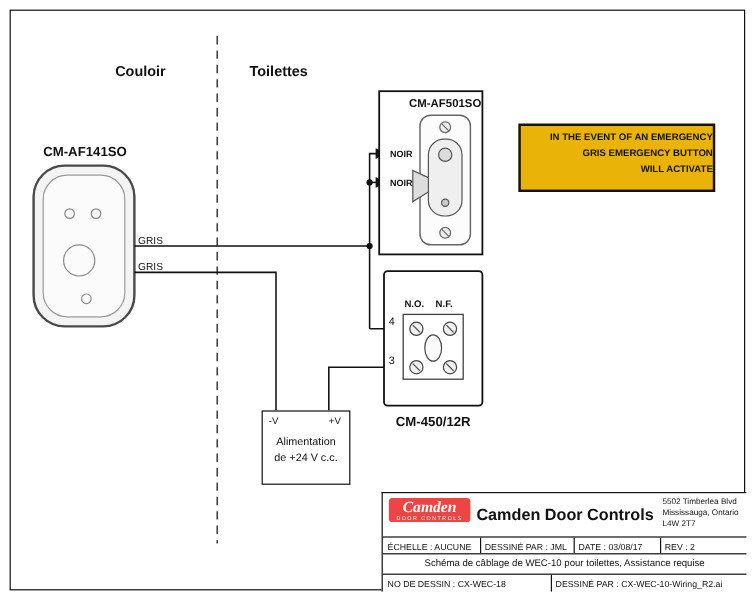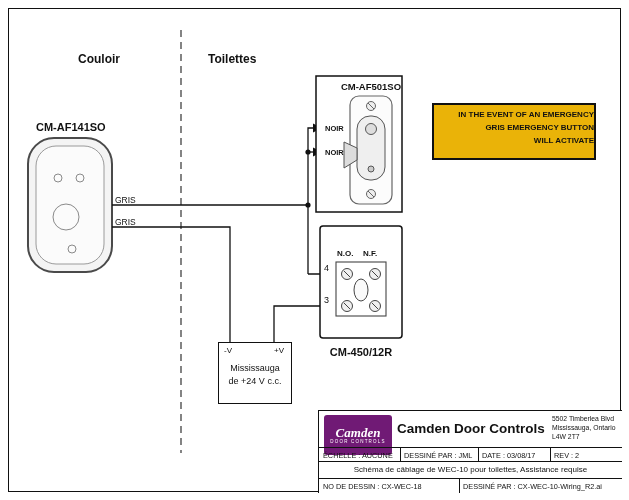--- a/index.html
+++ b/index.html
@@ -19,21 +19,21 @@
   .emerg-box{left:432px;top:103px;width:164px;height:57px;border:2px solid #111;background:#eab308;
              text-align:right;font-weight:bold;font-size:8px;line-height:13px;padding-top:3px;box-sizing:border-box;}
   .emerg-model{left:432px;top:186px;width:164px;text-align:center;font-weight:bold;font-size:11px;}
   .plate-label{left:316px;top:81px;width:86px;text-align:center;font-weight:bold;font-size:9.5px;padding-left:12px;}
   .relay-label{left:320px;top:346px;width:82px;text-align:center;font-weight:bold;font-size:11px;}
   
   .tblock{left:318px;top:410px;width:303px;height:82px;border-top:1.2px solid #111;border-left:1.2px solid #111;background:#fff;}
   .tblock .row{position:absolute;left:0;width:303px;border-top:1px solid #111;box-sizing:border-box;}
   .tblock .cell{position:absolute;font-size:7.3px;top:3px;white-space:nowrap;}
   .tblock .vdiv{position:absolute;top:0;border-left:1px solid #111;height:100%;}
-  .logo{position:absolute;left:5px;top:4px;width:68px;height:40px;background:#701a75;color:#fff;
+  .logo{position:absolute;left:5px;top:4px;width:68px;height:20px;background:#ef4444;color:#fff;
         display:flex;flex-direction:column;align-items:center;justify-content:center;border-radius:3px;}
   .logo .lg-main{font-family:"Liberation Serif", serif;font-style:italic;font-weight:bold;font-size:13px;line-height:13px;}
   .logo .lg-sub{font-size:4.5px;letter-spacing:1.2px;line-height:6px;}
   .company{position:absolute;left:78px;top:10px;font-size:13.5px;font-weight:bold;white-space:nowrap;}
   .address{position:absolute;left:233px;top:3px;font-size:6.8px;line-height:9px;}
   .desc{position:absolute;left:0;top:0;width:303px;text-align:center;font-size:8px;line-height:16px;white-space:nowrap;}
 </style>
 </head>
 <body>
 
@@ -92,21 +92,21 @@
       <circle cx="375" cy="274" r="5.5" fill="#f0f0f0" stroke="#444"></circle>
       <line x1="372" y1="271" x2="378" y2="277" stroke="#444"></line>
       <circle cx="347" cy="306" r="5.5" fill="#f0f0f0" stroke="#444"></circle>
       <line x1="344" y1="303" x2="350" y2="309" stroke="#444"></line>
       <circle cx="375" cy="306" r="5.5" fill="#f0f0f0" stroke="#444"></circle>
       <line x1="372" y1="303" x2="378" y2="309" stroke="#444"></line>
       <ellipse cx="361" cy="290" rx="7" ry="11" fill="#fafafa" stroke="#444"></ellipse>
     </g>
   </svg>
 
-  <div class="abs zone-label" style="left:78px;top:52px;">Couloir</div>
+  <div class="abs zone-label" style="left:96px;top:52px;">Couloir</div>
   <div class="abs zone-label" style="left:208px;top:52px;">Toilettes</div>
 
   <div class="abs dev-label" style="left:36px;top:121px;">CM-AF141SO</div>
 
   <div class="abs small-label" style="left:115px;top:195px;">GRIS</div>
   <div class="abs small-label" style="left:115px;top:217px;">GRIS</div>
   <div class="abs noir" style="left:325px;top:124px;">NOIR</div>
   <div class="abs noir" style="left:325px;top:148px;">NOIR</div>
 
   <div class="abs plate-label">CM-AF501SO</div>
@@ -119,21 +119,21 @@
 
   <div class="abs contact" style="left:337px;top:249px;">N.O.</div>
   <div class="abs contact" style="left:363px;top:249px;">N.F.</div>
   <div class="abs terminal-num" style="left:324px;top:263px;">4</div>
   <div class="abs terminal-num" style="left:324px;top:295px;">3</div>
   <div class="abs relay-label">CM-450/12R</div>
 
   <div class="abs supply-box">
     <div class="pol" style="left:5px;">-V</div>
     <div class="pol" style="right:7px;">+V</div>
-    <div class="supply-cap" style="top:20px;">Mississauga</div>
+    <div class="supply-cap" style="top:20px;">Alimentation</div>
     <div class="supply-cap" style="top:33px;">de +24 V c.c.</div>
   </div>
 
   <div class="abs tblock">
     <div class="logo">
       <div class="lg-main">Camden</div>
       <div class="lg-sub">DOOR CONTROLS</div>
     </div>
     <div class="company">Camden Door Controls</div>
     <div class="address">

